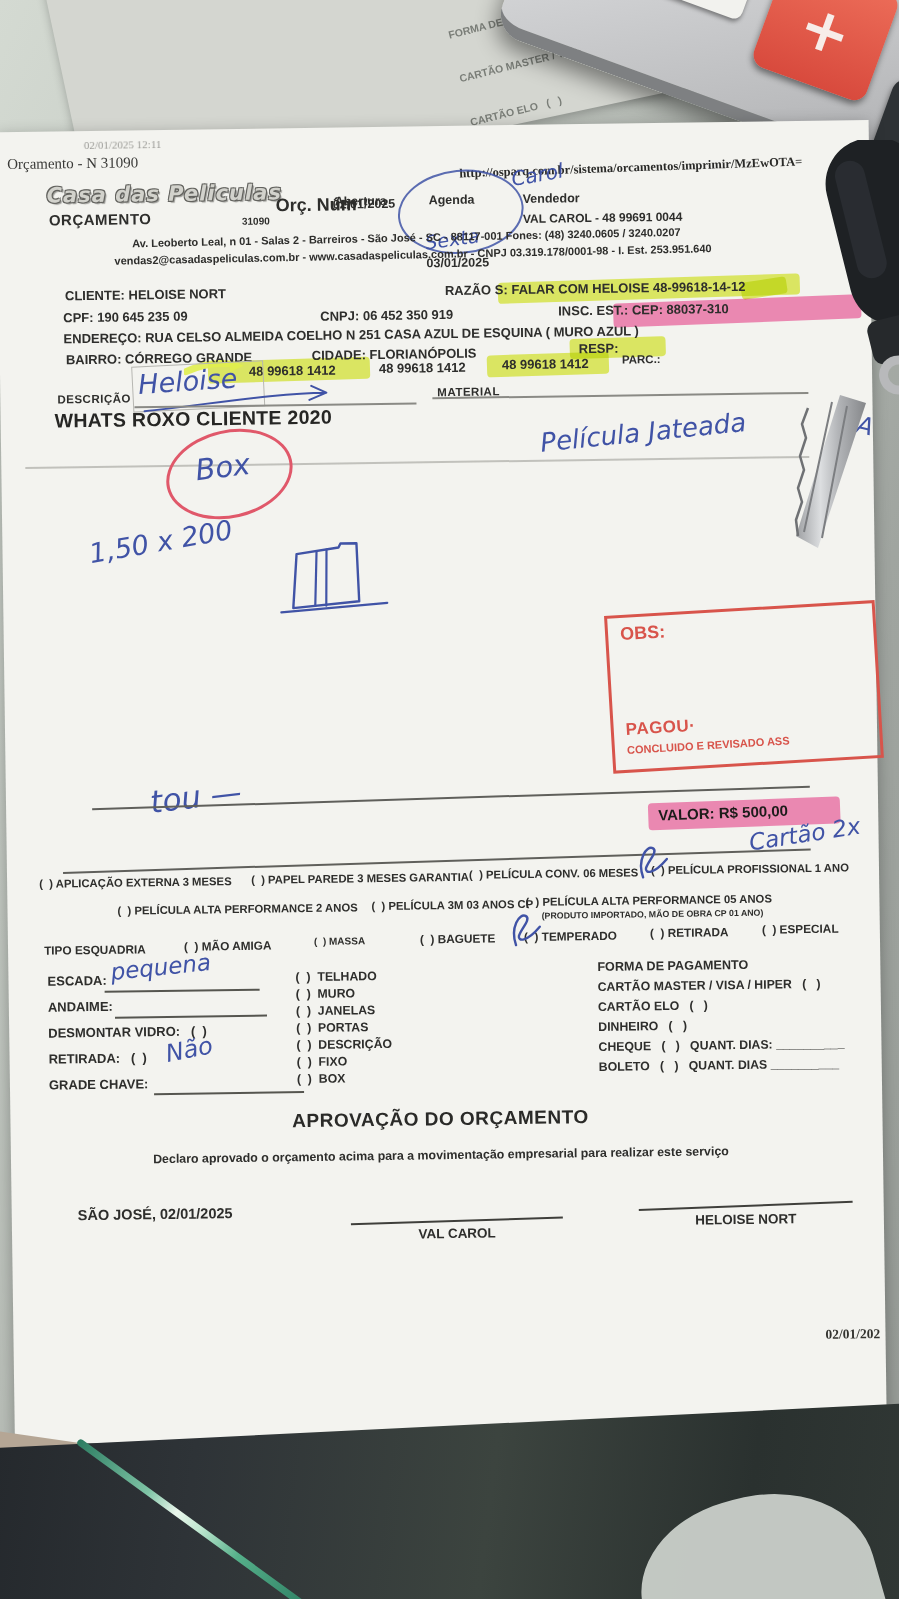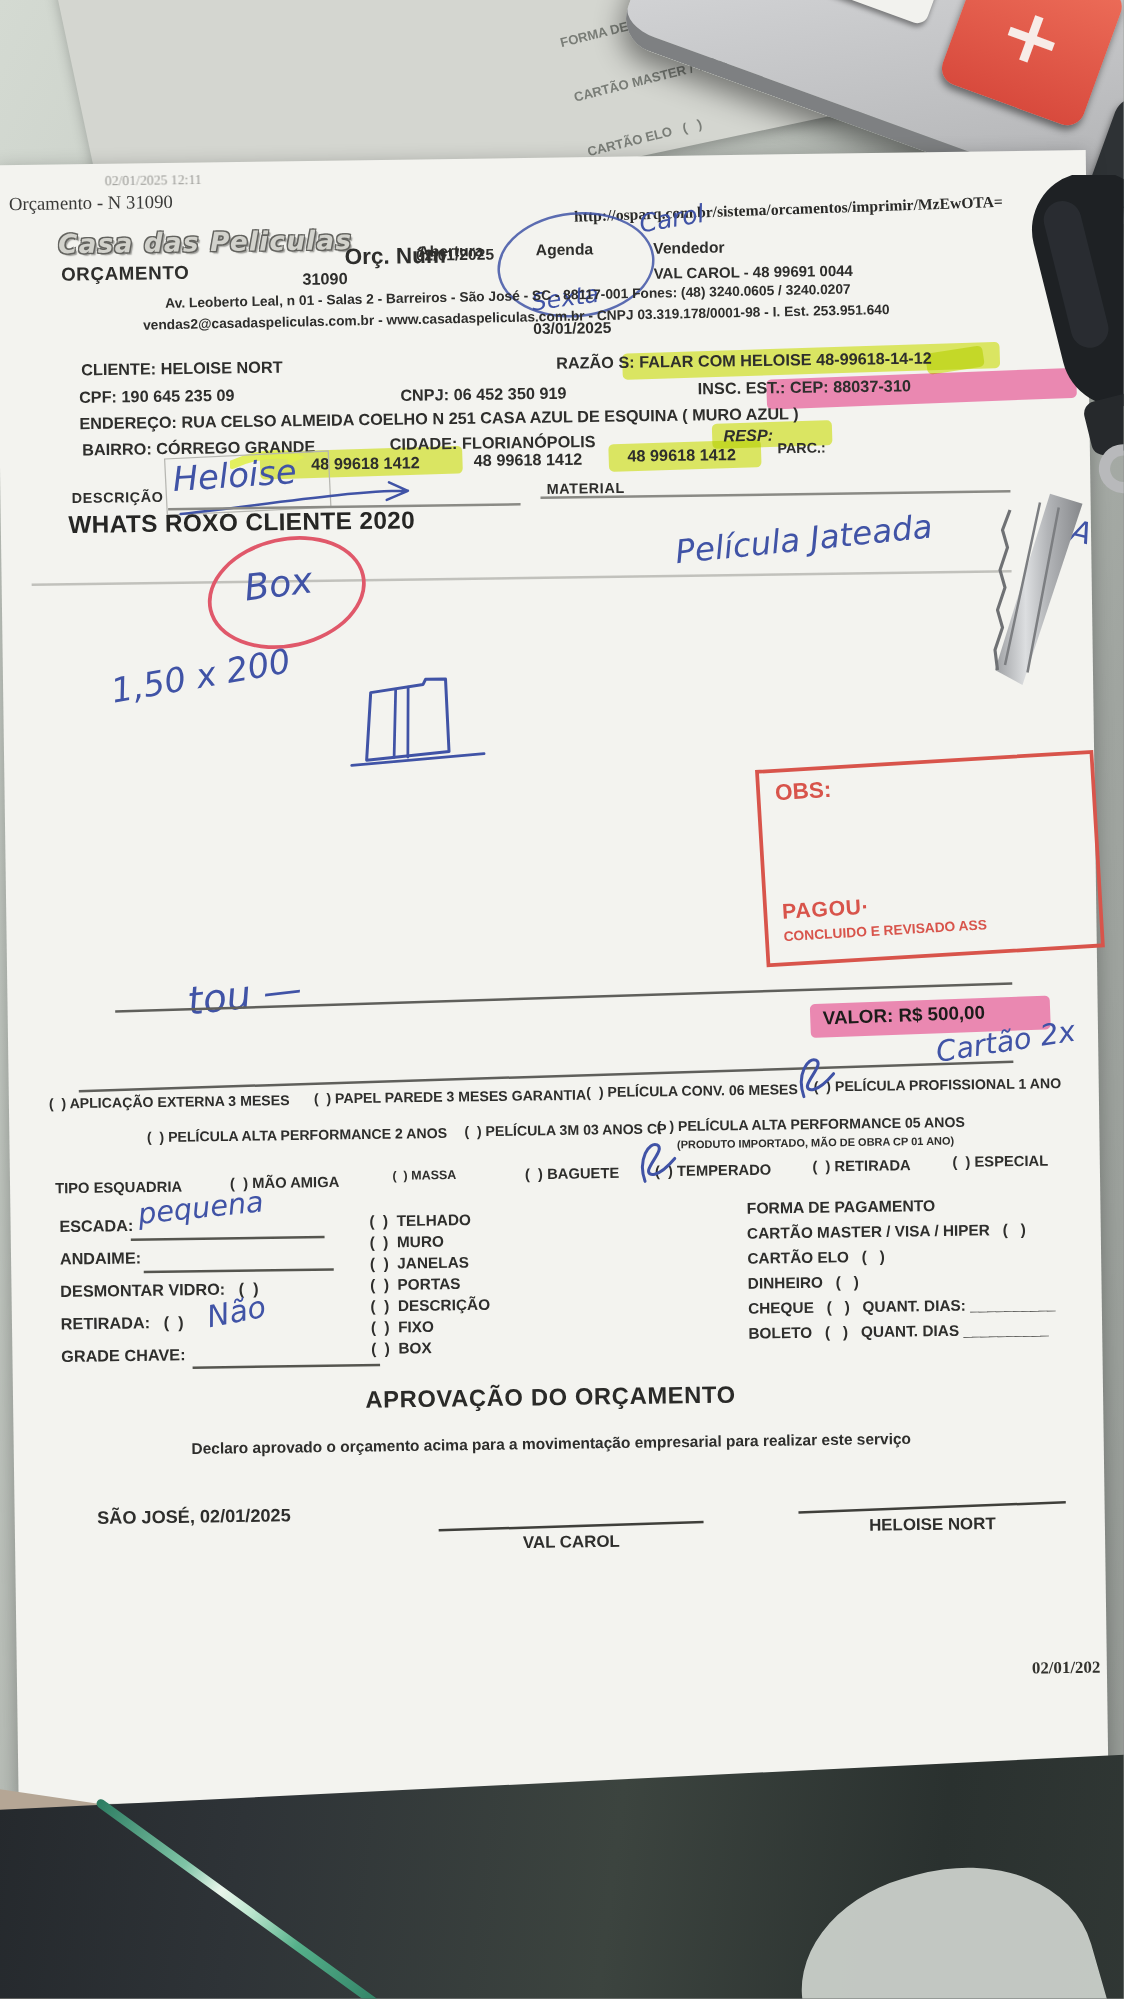--- a/index.html
+++ b/index.html
@@ -87,21 +87,21 @@
     <div class="t serif" style="left:93px;top:134px;font-size:11px;color:#9a9a96;filter:blur(.4px);">02/01/2025 12:11</div>
 
     <div class="t serif" style="left:16px;top:150px;font-size:15px;color:#3a3a38;">Orçamento - N 31090</div>
 
     <div class="t serif b" style="left:468px;top:163px;font-size:12.5px;color:#2a2a28;transform:rotate(-1.2deg);">http://osparq.com.br/sistema/orcamentos/imprimir/MzEwOTA=</div>
 
     <div class="t logo" style="left:55px;top:178px;font-size:21px;">Casa das Peliculas</div>
     <div class="t b" style="left:57px;top:206px;font-size:15px;letter-spacing:.5px;">ORÇAMENTO</div>
 
     <div class="t sb" style="left:248px;top:193px;font-size:18px;margin-left:36px;">Orç. Núm</div>
-    <div class="t b" style="left:250px;top:213px;font-size:13px;">31090</div>
+    <div class="t b" style="left:250px;top:213px;font-size:10px;">31090</div>
 
     <div class="t sb" style="left:343px;top:193px;font-size:12.5px;">Abertura</div>
     <div class="t b" style="left:341px;top:196px;font-size:12.5px;">02/01/2025</div>
 
     <div class="ellipse" style="left:406px;top:170px;width:122px;height:80px;transform:rotate(-5deg);border-width:2.5px;"></div>
     <div class="t sb" style="left:437px;top:193px;font-size:12.5px;">Agenda</div>
     <div class="t b" style="left:434px;top:213px;font-size:12.5px;margin-top:43px;">03/01/2025</div>
     <div class="hw" style="left:433px;top:228px;font-size:19px;transform:rotate(-7deg);">Sexta</div>
 
     <div class="hw" style="left:520px;top:164px;font-size:20px;transform:rotate(-9deg);">Carol</div>
@@ -123,21 +123,21 @@
     </svg>
 
     <div class="t b" style="left:72px;top:283px;font-size:13px;"><span>CLIENTE: </span><span>HELOISE NORT</span></div>
     <div class="t b" style="left:452px;top:283px;font-size:13px;"><span>RAZÃO S: </span><span>FALAR COM HELOISE 48-99618-14-12</span></div>
     <div class="t b" style="left:70px;top:305px;font-size:13px;"><span>CPF: </span><span>190 645 235 09</span></div>
     <div class="t b" style="left:327px;top:307px;font-size:13px;"><span>CNPJ: </span><span>06 452 350 919</span></div>
     <div class="t b" style="left:565px;top:305px;font-size:13px;"><span>INSC. EST.: </span><span>CEP: 88037-310</span></div>
     <div class="t b" style="left:70px;top:326px;font-size:13px;"><span>ENDEREÇO: </span><span>RUA CELSO ALMEIDA COELHO N 251 CASA AZUL DE ESQUINA ( MURO AZUL )</span></div>
     <div class="t b" style="left:72px;top:347px;font-size:13px;"><span>BAIRRO: </span><span>CÓRREGO GRANDE</span></div>
     <div class="t b" style="left:318px;top:346px;font-size:13px;"><span>CIDADE: </span><span>FLORIANÓPOLIS</span></div>
-    <div class="t b" style="left:585px;top:343px;font-size:13px;font-style:italic;">RESP:</div>
+    <div class="t b" style="left:585px;top:343px;font-size:13px;">RESP:</div>
     <div class="t b" style="left:255px;top:361px;font-size:13px;">48 99618 1412</div>
     <div class="t b" style="left:385px;top:360px;font-size:13px;">48 99618 1412</div>
     <div class="t b" style="left:508px;top:358px;font-size:13px;">48 99618 1412</div>
     <div class="t b" style="left:628px;top:356px;font-size:11.5px;">PARC.:</div>
 
     <div class="t sb" style="left:63px;top:388px;font-size:11.5px;letter-spacing:.5px;">DESCRIÇÃO</div>
     <div class="t sb" style="left:443px;top:386px;font-size:11.5px;letter-spacing:.5px;">MATERIAL</div>
     <div style="position:absolute;left:138px;top:360px;width:130px;height:44px;border:1px solid #b7b7b2;transform:rotate(-2deg);"></div>
     <div class="hw" style="left:144px;top:362px;font-size:27px;transform:rotate(-3deg);">Heloise</div>
     <svg class="chk" style="left:146px;top:380px;" width="215" height="32" viewBox="0 0 215 32">

